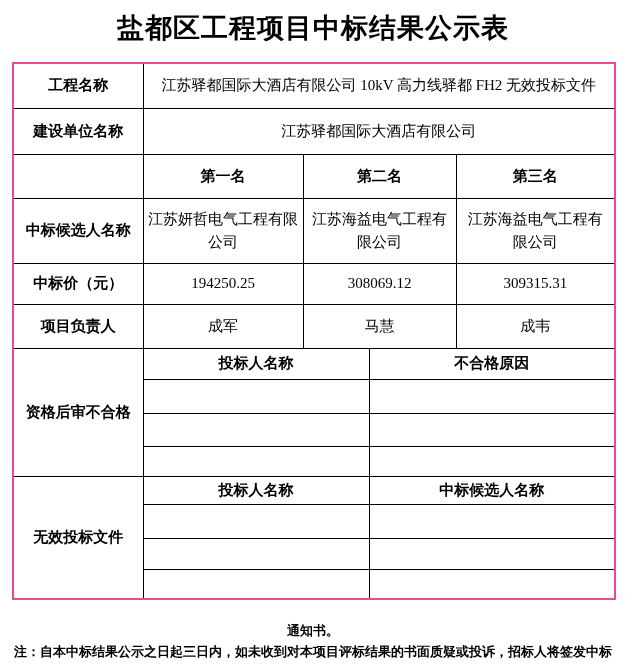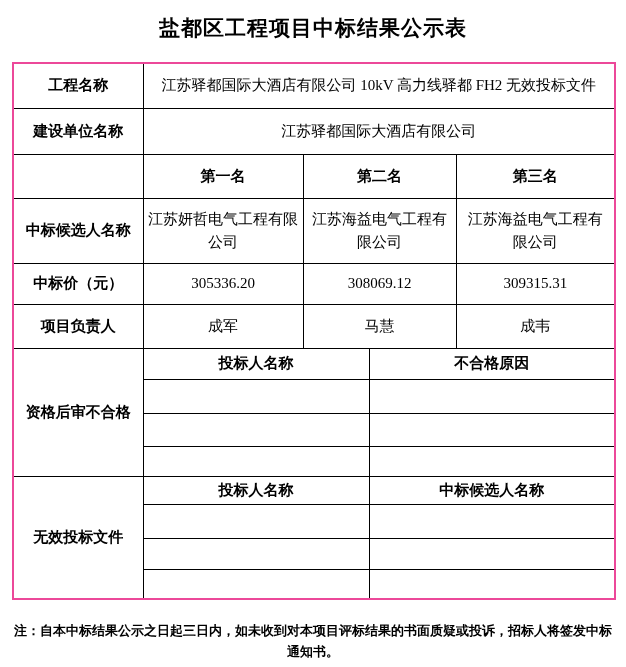--- a/index.html
+++ b/index.html
@@ -15,21 +15,21 @@
     height: 667px;
     background: #ffffff;
     overflow: hidden;
   }
   .doc-title {
     margin: 0;
     padding-top: 13px;
     height: 30px;
     line-height: 30px;
     text-align: center;
-    font-size: 21px;
+    font-size: 27px;
     font-weight: bold;
     letter-spacing: 1px;
     font-family: "Liberation Sans", sans-serif;
   }
   table.results {
     border-collapse: collapse;
     table-layout: fixed;
     width: 602px;
     margin: 19px 0 0 12px;
     border: 2px solid #ec4899;
@@ -116,21 +116,21 @@
 
     <tr class="r4">
       <td class="lbl">中标候选人名称</td>
       <td class="val">江苏妍哲电气工程有限公司</td>
       <td class="val" colspan="2">江苏海益电气工程有限公司</td>
       <td class="val">江苏海益电气工程有限公司</td>
     </tr>
 
     <tr class="r5">
       <td class="lbl">中标价（元）</td>
-      <td class="val">305336.20</td>
+      <td class="val">194250.25</td>
       <td class="val" colspan="2">308069.12</td>
       <td class="val">309315.31</td>
     </tr>
 
     <tr class="r6">
       <td class="lbl">项目负责人</td>
       <td class="val">成军</td>
       <td class="val" colspan="2">马慧</td>
       <td class="val">成韦</td>
     </tr>
@@ -167,17 +167,17 @@
       <td class="val" colspan="2"></td>
     </tr>
     <tr class="sr2c">
       <td class="val" colspan="2"></td>
       <td class="val" colspan="2"></td>
     </tr>
   </tbody>
     </table>
 
   <div class="footnote">
+    <div>通知书。</div>
     <div>注：自本中标结果公示之日起三日内，如未收到对本项目评标结果的书面质疑或投诉，招标人将签发中标</div>
-    <div>通知书。</div>
   </div>
 
 </div>
 
 </body></html>

